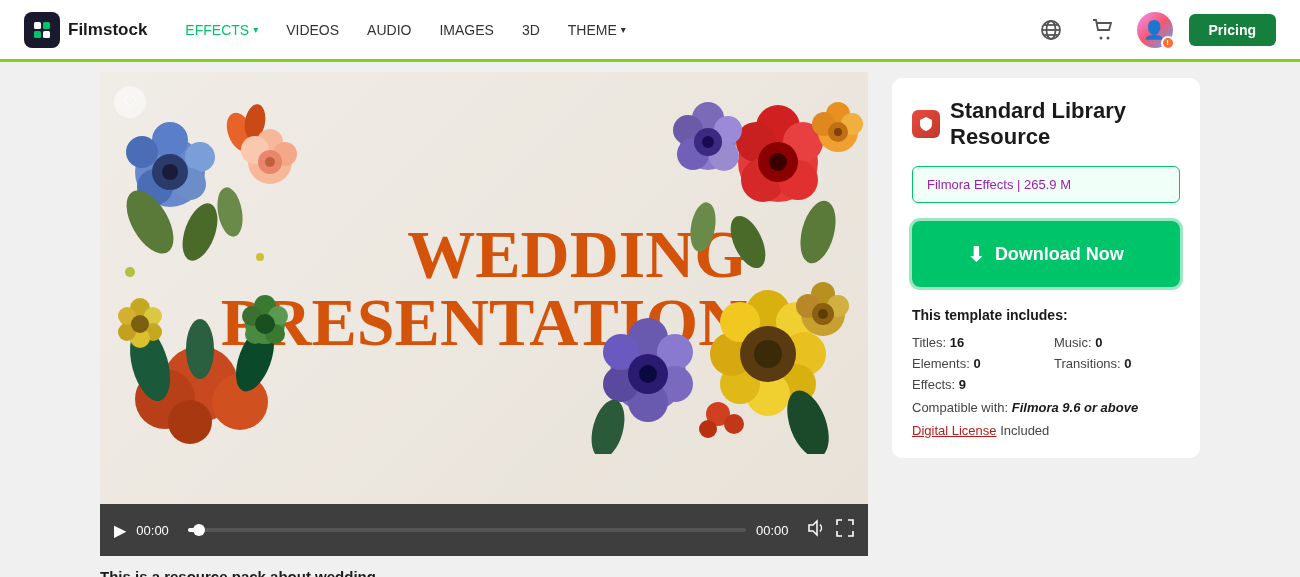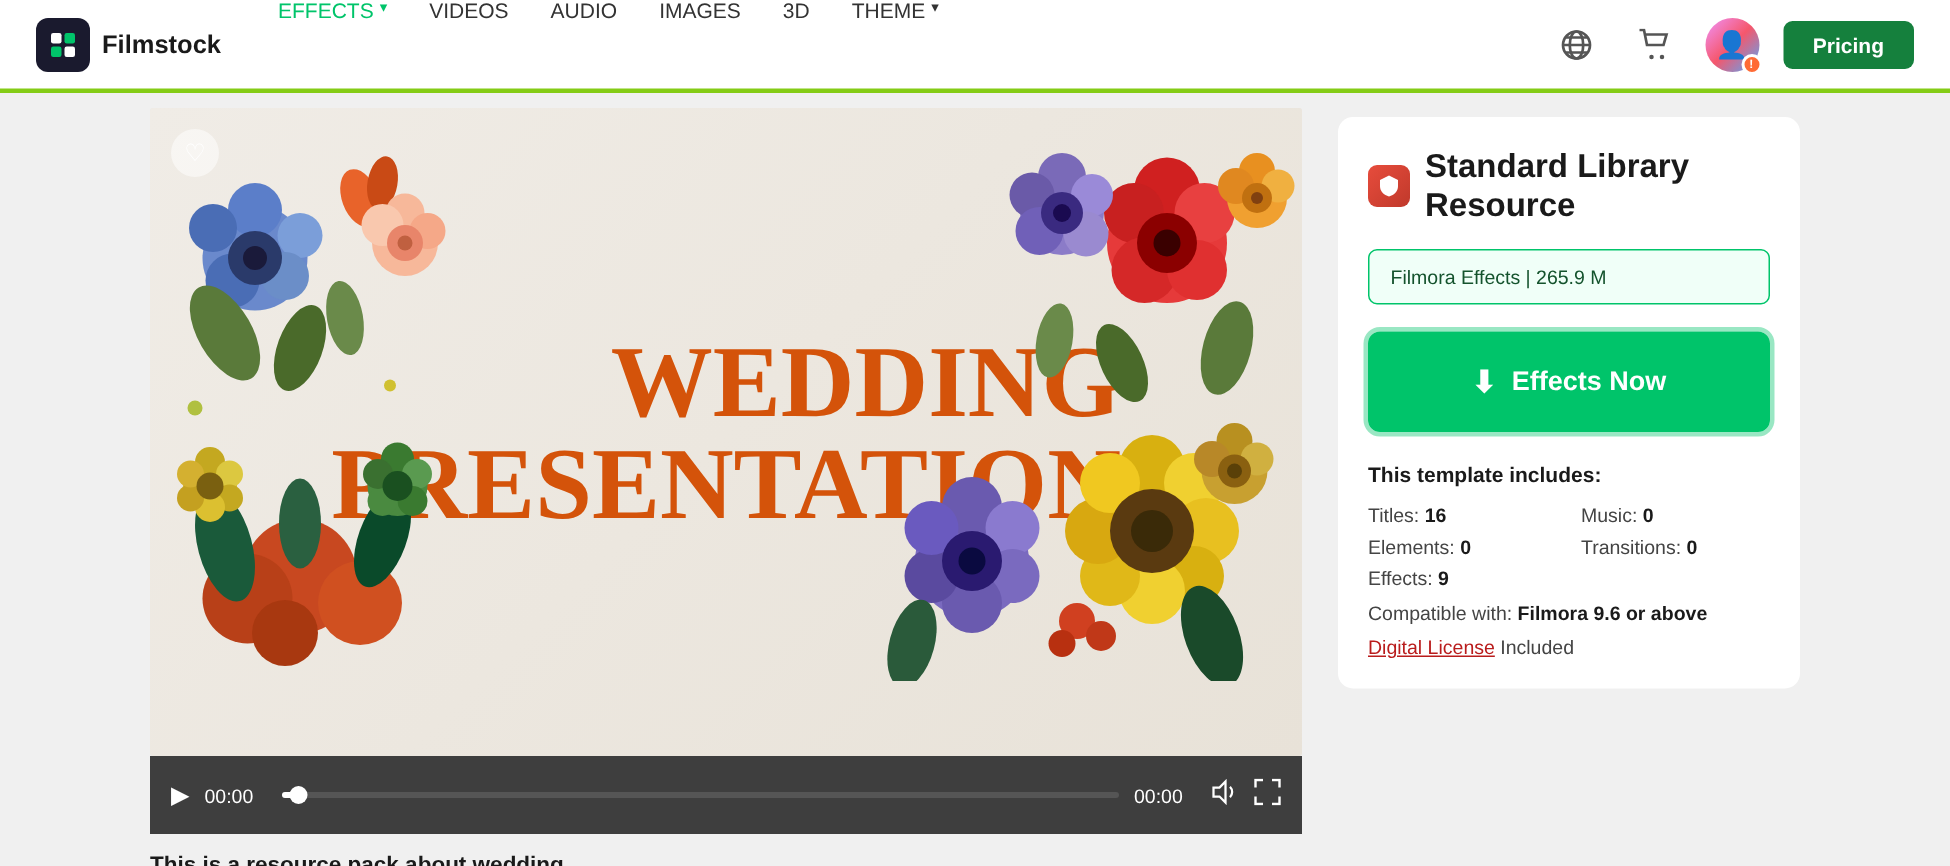--- a/index.html
+++ b/index.html
@@ -12,21 +12,21 @@
       position: relative; z-index: 10;
     }
     .nav-logo { display: flex; align-items: center; gap: 8px; text-decoration: none; }
     .nav-logo-icon {
       width: 36px; height: 36px; background: #1a1a2e; border-radius: 8px;
       display: flex; align-items: center; justify-content: center; color: #fff; font-size: 18px;
     }
     .nav-logo-text { font-size: 17px; font-weight: 600; color: #1a1a1a; }
     .nav-links { display: flex; align-items: center; gap: 0; margin-left: 24px; }
     .nav-item {
-      display: flex; gap: 4px; padding: 0 14px; height: 62px;
+      display: flex; align-items: center; gap: 4px; padding: 0 14px; height: 62px;
       font-size: 14px; font-weight: 500; cursor: pointer; color: #333; text-decoration: none;
     }
     .nav-item.active { color: #00c46a; }
     .nav-chevron { font-size: 10px; }
     .nav-right { margin-left: auto; display: flex; align-items: center; gap: 16px; }
     .nav-icon-btn {
       width: 36px; height: 36px; display: flex; align-items: center; justify-content: center;
       cursor: pointer; color: #555; font-size: 20px; background: none; border: none;
     }
     .nav-avatar {
@@ -131,39 +131,39 @@
     .resource-icon {
       width: 28px; height: 28px; background: linear-gradient(135deg, #e74c3c, #c0392b);
       border-radius: 6px; display: flex; align-items: center; justify-content: center;
       color: #fff; font-size: 14px; flex-shrink: 0;
     }
     .resource-title {
       font-size: 22px; font-weight: 700; color: #1a1a1a;
     }
     .file-tag {
       border: 1.5px solid #00c46a; border-radius: 6px; padding: 10px 14px;
-      font-size: 13px; color: #14532d; background: #f0fff8; margin-bottom: 18px;
+      font-size: 13px; color: #a21caf; background: #f0fff8; margin-bottom: 18px;
       display: flex; align-items: center;
     }
     .download-btn {
       width: 100%; background: #00c46a; color: #fff; border: 3px solid #00c46a;
       border-radius: 8px; padding: 18px; font-size: 18px; font-weight: 700;
       cursor: pointer; display: flex; align-items: center; justify-content: center;
       gap: 10px; margin-bottom: 20px; outline: 3px solid rgba(0,196,106,0.4);
     }
     .download-icon { font-size: 20px; }
 
     .template-includes { font-size: 14px; font-weight: 700; color: #1a1a1a; margin-bottom: 12px; }
     .template-stats {
       display: grid; grid-template-columns: 1fr 1fr; gap: 6px 16px; font-size: 13px; color: #444;
     }
     .stat-label { color: #444; }
     .stat-value { font-weight: 700; color: #1a1a1a; }
     .compat-row { margin-top: 8px; font-size: 13px; color: #444; }
-    .compat-bold { font-weight: 700; color: #1a1a1a; }
+    .compat-bold { font-weight: 700; color: #1a1a1a; font-style: italic; }
     .license-row { margin-top: 8px; font-size: 13px; color: #444; }
     .license-link { color: #b91c1c; text-decoration: underline; cursor: pointer; }
 
     .panel-card {
       background: #fff; border-radius: 10px; padding: 20px 20px;
     }
   </style>
 </head>
 <body>
 
@@ -407,21 +407,21 @@
             <path d="M8 1L2 4v4c0 3.5 2.5 6 6 7 3.5-1 6-3.5 6-7V4L8 1z" fill="#fff"></path>
           </svg>
         </div>
         <span class="resource-title">Standard Library Resource</span>
       </div>
       <div class="file-tag">
         <span>Filmora Effects | 265.9 M</span>
       </div>
       <button class="download-btn">
         <span class="download-icon">⬇</span>
-        <span>Effects Now</span>
+        <span>Download Now</span>
       </button>
       <div class="template-includes">This template includes:</div>
       <div class="template-stats">
         <div>
           <span class="stat-label">Titles: </span>
           <span class="stat-value">16</span>
         </div>
         <div>
           <span class="stat-label">Music: </span>
           <span class="stat-value">0</span>

